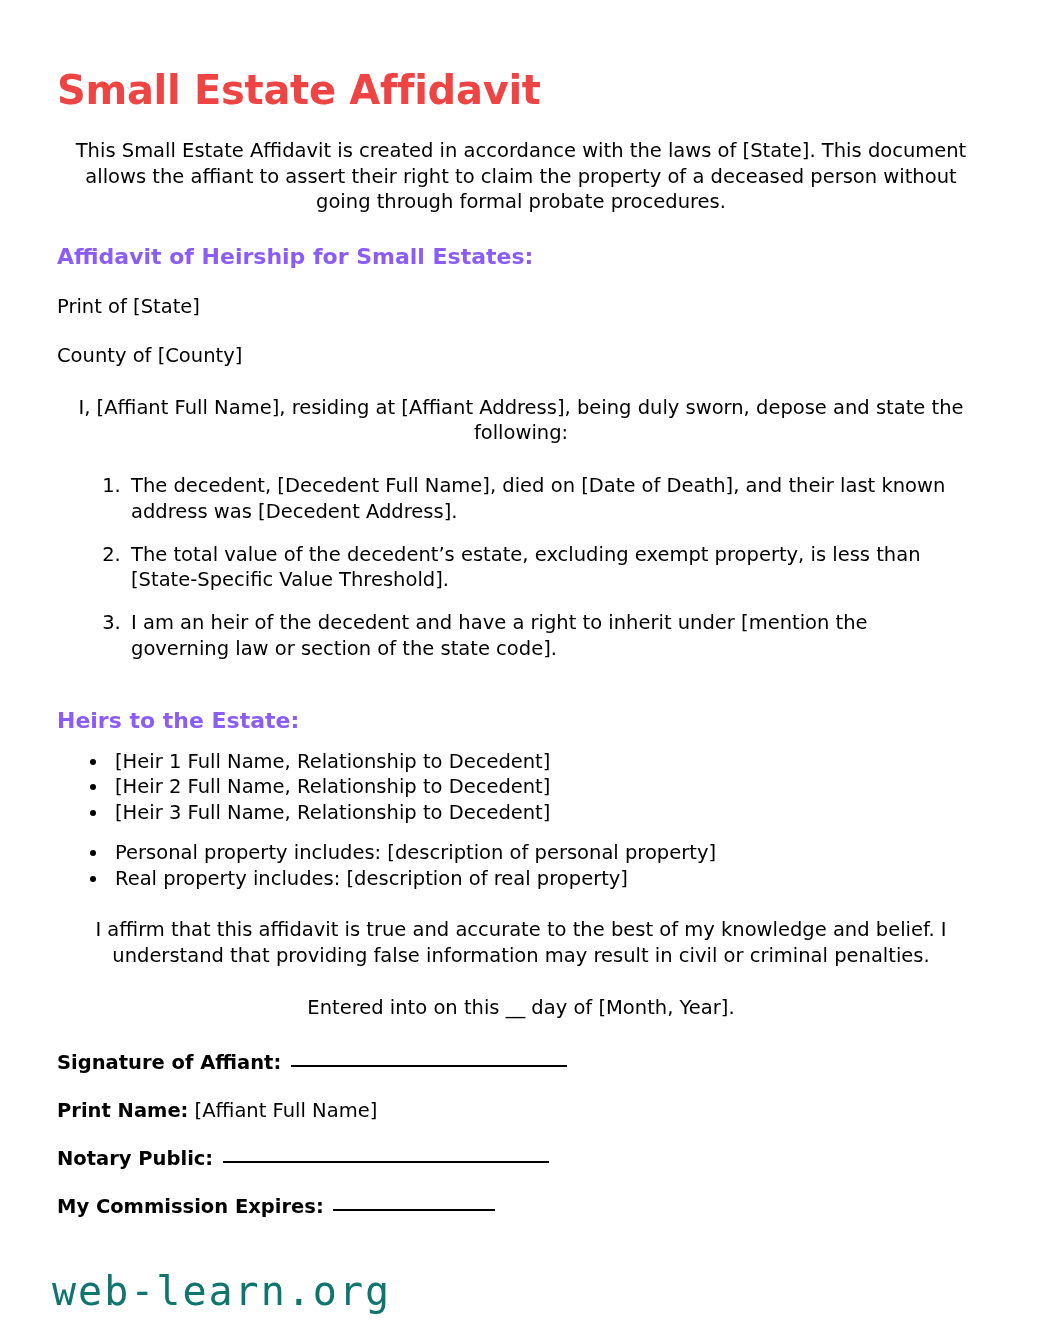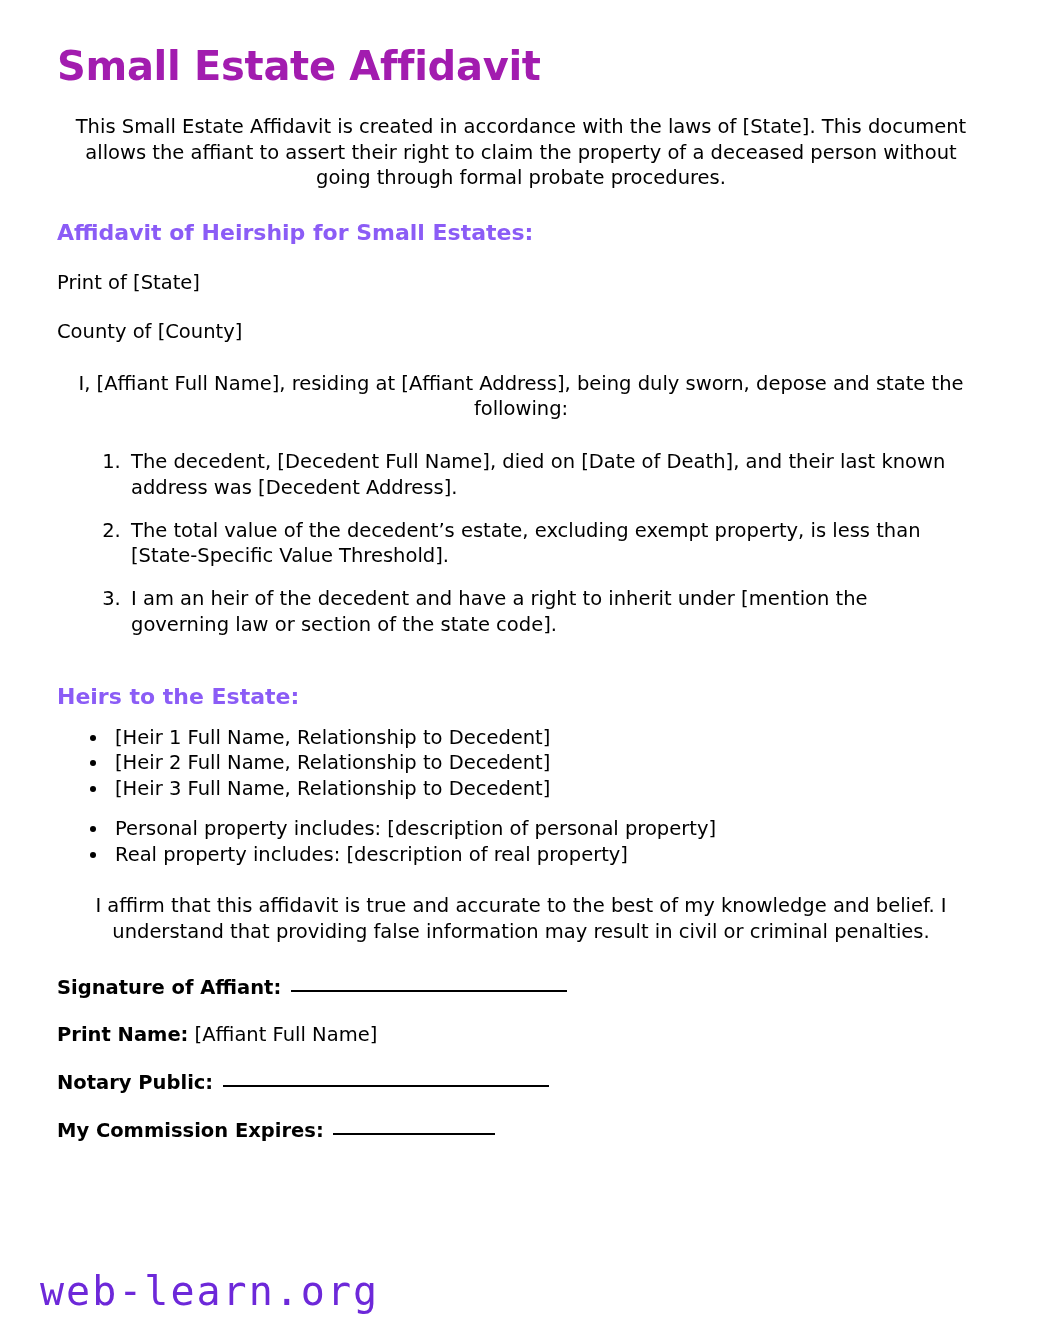--- a/index.html
+++ b/index.html
@@ -22,23 +22,23 @@
     top: 0;
     width: 928px;
   }
 
   .doc-title {
     font-size: 40px;
     font-weight: bold;
     letter-spacing: -0.3px;
     line-height: 1.1;
     margin: 0;
-    padding-top: 44px;
+    padding-top: 68px;
     padding-bottom: 0;
-    color: #a21caf;
+    color: #ef4444;
   }
 
   p.body-text {
     font-size: 19.5px;
     line-height: 1.32;
     margin: 0;
     padding-top: 26px;
     color: #000;
     text-align: center;
   }
@@ -108,26 +108,26 @@
     height: 0;
     position: relative;
     top: -2px;
   }
   .rule.sig     { width: 276px; margin-left: 10px; }
   .rule.notary  { width: 326px; margin-left: 10px; }
   .rule.expires { width: 162px; margin-left: 9px; }
 
   .watermark {
     position: absolute;
-    left: 40px;
+    left: 52px;
     top: 1268px;
     font-family: "DejaVu Sans Mono", "Liberation Mono", monospace;
     font-size: 40px;
     letter-spacing: 2px;
-    color: #6d28d9;
+    color: #0f766e;
     white-space: nowrap;
   }
 </style>
 </head>
 <body>
 
 <div class="page">
 
   <h1 class="doc-title">Small Estate Affidavit</h1>
 
@@ -156,20 +156,21 @@
   </ul>
 
 
   <ul class="bulleted">
     <li>Personal property includes: [description of personal property]</li>
     <li>Real property includes: [description of real property]</li>
   </ul>
 
   <p class="body-text">I affirm that this affidavit is true and accurate to the best of my knowledge and belief. I understand that providing false information may result in civil or criminal penalties.</p>
 
+  <p class="body-text">Entered into on this __ day of [Month, Year].</p>
 
   <div class="sig-block">
 
     <div class="sig-row">
       <span class="sig-label">Signature of Affiant:</span><span class="rule sig"></span>
     </div>
 
     <div class="sig-row">
       <span class="sig-label">Print Name:</span>
       <span class="sig-value">[Affiant Full Name]</span>

